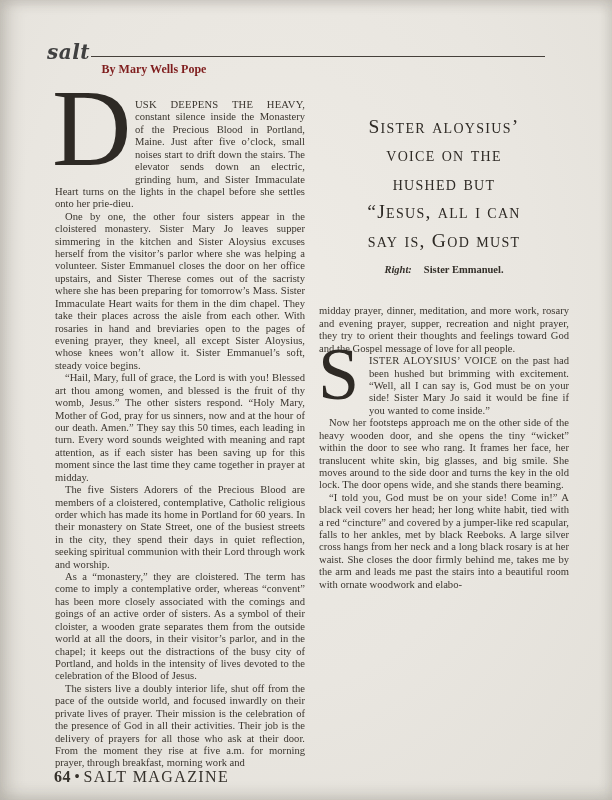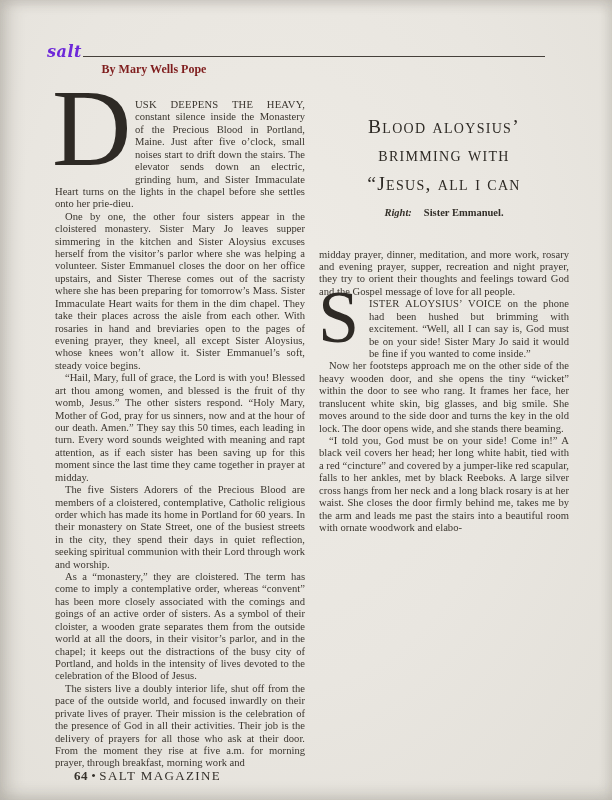--- a/index.html
+++ b/index.html
@@ -16,21 +16,21 @@
                 inset 0 -8px 14px rgba(70,62,50,0.08),
                 inset -5px 0 12px rgba(70,62,50,0.06),
                 inset 0 6px 10px rgba(70,62,50,0.05);
   }
   .masthead {
     position:absolute; left:47px; top:42px; width:498px; height:18px;
     display:flex; align-items:flex-end;
   }
   .salt-logo {
     font-family:"DejaVu Serif", serif; font-style:italic; font-weight:bold;
-    font-size:16px; line-height:16px; color:#6d28d9; letter-spacing:0.5px;
+    font-size:20px; line-height:16px; color:#404040; letter-spacing:0.5px;
   }
   .masthead-rule { flex:1; height:1.4px; background:#45403a; margin:0 0 3px 1px; }
   .byline {
     position:absolute; left:45px; top:63px; width:218px;
     text-align:center; font-weight:bold; font-size:12px; line-height:13.8px; color:#7f1d1d;
   }
   .columns {
     position:absolute; left:55px; top:99px; width:514px;
     display:flex; gap:14px;
   }
@@ -47,22 +47,22 @@
   .pull-quote {
     text-align:center; font-variant:small-caps; color:#2e2a25;
     font-size:19.5px; line-height:28.4px; letter-spacing:1.3px;
   }
   .pq-caption {
     margin-top:9px; text-align:center; font-size:10.5px; font-weight:bold; color:#332f29;
   }
   .pq-caption .cap-label { font-style:italic; margin-right:12px; }
   .section-start { margin-top:13px; }
   .page-footer {
-    position:absolute; left:74px; top:768px;
-    font-size:13px; letter-spacing:0.6px; color:#35312b;
+    position:absolute; left:54px; top:768px;
+    font-size:16px; letter-spacing:0.6px; color:#35312b;
   }
   .page-footer .pf-num { font-weight:bold; }
   .page-footer .pf-sep { margin:0 3px; }
   .page-footer .pf-mag { letter-spacing:1.4px; }
 </style>
 </head>
 <body>
 
 <div class="masthead">
   <span class="salt-logo">salt</span>
@@ -84,35 +84,37 @@
     <p class="indent">One by one, the other four sisters appear in the cloistered monastery. Sister Mary Jo leaves supper simmering in the kitchen and Sister Aloysius excuses herself from the visitor’s parlor where she was helping a volunteer. Sister Emmanuel closes the door on her office upstairs, and Sister Therese comes out of the sacristy where she has been preparing for tomorrow’s Mass. Sister Immaculate Heart waits for them in the dim chapel. They take their places across the aisle from each other. With rosaries in hand and breviaries open to the pages of evening prayer, they kneel, all except Sister Aloysius, whose knees won’t allow it. Sister Emmanuel’s soft, steady voice begins.</p>
     <p class="indent">“Hail, Mary, full of grace, the Lord is with you! Blessed art thou among women, and blessed is the fruit of thy womb, Jesus.” The other sisters respond. “Holy Mary, Mother of God, pray for us sinners, now and at the hour of our death. Amen.” They say this 50 times, each leading in turn. Every word sounds weighted with meaning and rapt attention, as if each sister has been saving up for this moment since the last time they came together in prayer at midday.</p>
     <p class="indent">The five Sisters Adorers of the Precious Blood are members of a cloistered, contemplative, Catholic religious order which has made its home in Portland for 60 years. In their monastery on State Street, one of the busiest streets in the city, they spend their days in quiet reflection, seeking spiritual communion with their Lord through work and worship.</p>
     <p class="indent">As a “monastery,” they are cloistered. The term has come to imply a contemplative order, whereas “convent” has been more closely associated with the comings and goings of an active order of sisters. As a symbol of their cloister, a wooden grate separates them from the outside world at all the doors, in their visitor’s parlor, and in the chapel; it keeps out the distractions of the busy city of Portland, and holds in the intensity of lives devoted to the celebration of the Blood of Jesus.</p>
     <p class="indent">The sisters live a doubly interior life, shut off from the pace of the outside world, and focused inwardly on their private lives of prayer. Their mission is the celebration of the presence of God in all their activities. Their job is the delivery of prayers for all those who ask at their door. From the moment they rise at five a.m. for morning prayer, through breakfast, morning work and</p>
   </div>
 
   <div class="col">
     <div class="pull-quote-wrap">
       <div class="pull-quote">
-        <div>Blood aloysius’</div>
-        <div>brimming with</div>
+        <div>Sister aloysius’</div>
+        <div>voice on the</div>
+        <div>hushed but</div>
         <div>“Jesus, all i can</div>
+        <div>say is, God must</div>
       </div>
       <div class="pq-caption">
         <span class="cap-label">Right:</span><span>Sister Emmanuel.</span>
       </div>
     </div>
 
     <p>midday prayer, dinner, meditation, and more work, rosary and evening prayer, supper, recreation and night prayer, they try to orient their thoughts and feelings toward God and the Gospel message of love for all people.</p>
 
     <p class="section-start">
       <span class="dc dc-s">
           <span>S</span>
-        </span><span class="lead-caps">ISTER ALOYSIUS’ VOICE</span><span> on the phone had been hushed but brimming with excitement. “Well, all I can say is, God must be on your side! Sister Mary Jo said it would be fine if you wanted to come inside.”</span>
+        </span><span class="lead-caps">ISTER ALOYSIUS’ VOICE</span><span> on the past had been hushed but brimming with excitement. “Well, all I can say is, God must be on your side! Sister Mary Jo said it would be fine if you wanted to come inside.”</span>
     </p>
     <p class="indent">Now her footsteps approach me on the other side of the heavy wooden door, and she opens the tiny “wicket” within the door to see who rang. It frames her face, her translucent white skin, big glasses, and big smile. She moves around to the side door and turns the key in the old lock. The door opens wide, and she stands there beaming.</p>
     <p class="indent">“I told you, God must be on your side! Come in!” A black veil covers her head; her long white habit, tied with a red “cincture” and covered by a jumper-like red scapular, falls to her ankles, met by black Reeboks. A large silver cross hangs from her neck and a long black rosary is at her waist. She closes the door firmly behind me, takes me by the arm and leads me past the stairs into a beautiful room with ornate woodwork and elabo-</p>
   </div>
 
 </div>
 
 <div class="page-footer">
   <span class="pf-num">64</span><span class="pf-sep">•</span><span class="pf-mag">SALT MAGAZINE</span>
 </div>

